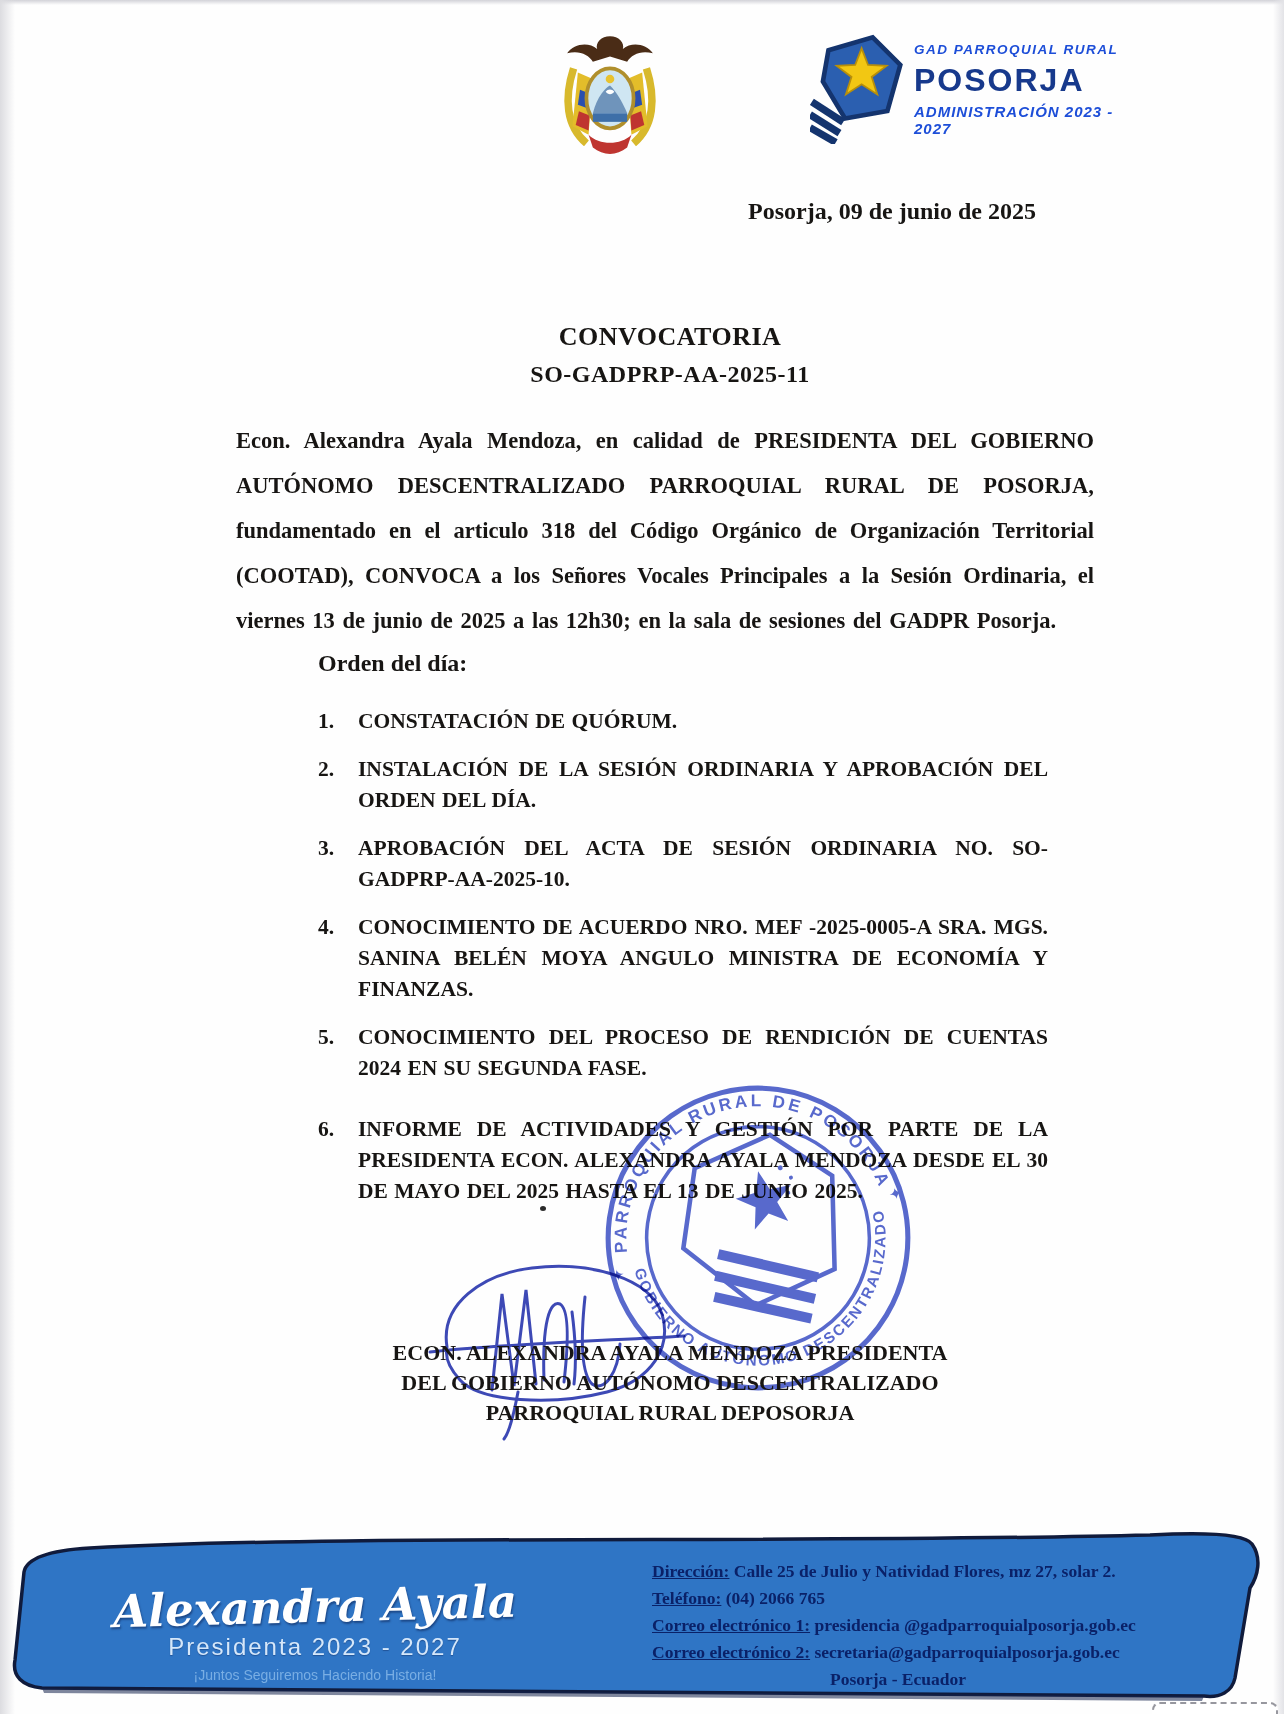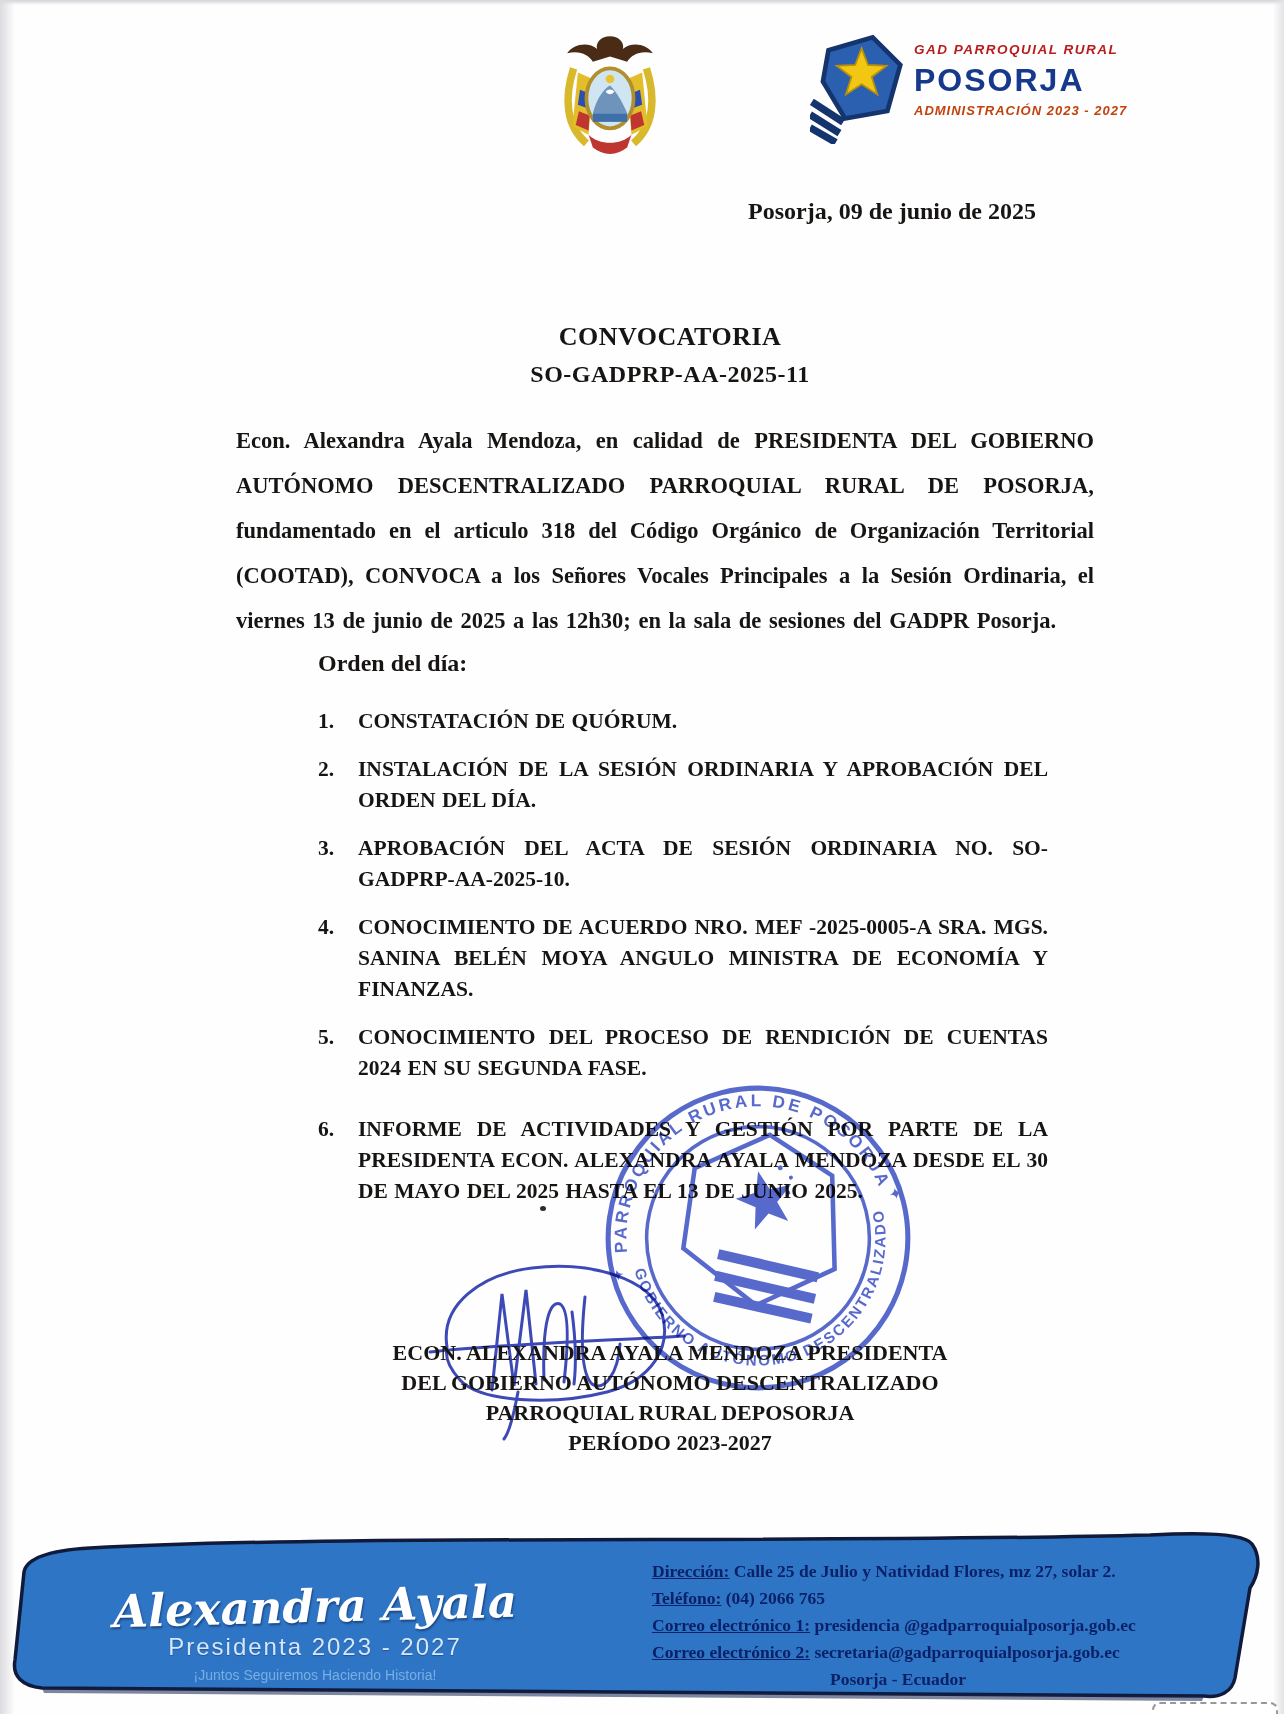--- a/index.html
+++ b/index.html
@@ -9,23 +9,23 @@
   
   .edge-top{left:0;top:0;width:100%;height:5px;background:linear-gradient(#d2d2d8,rgba(255,255,255,0));}
   .edge-left{left:0;top:0;width:15px;height:100%;background:linear-gradient(90deg,#dcdce0,rgba(255,255,255,0));}
   .edge-right{right:0;top:0;width:11px;height:100%;background:linear-gradient(270deg,#e3e3e7,rgba(255,255,255,0));}
 
   
   .coat{left:556px;top:34px;width:108px;height:120px;}
   .logo{left:810px;top:30px;width:320px;height:120px;}
   .logo-icon{position:absolute;left:0;top:2px;width:94px;height:112px;}
   .logo-text{position:absolute;left:104px;top:12px;width:216px;font-family:"Liberation Sans",sans-serif;}
-  .logo-top{color:#b91c1c;font-size:13.5px;font-weight:bold;letter-spacing:1.5px;font-style:italic;}
+  .logo-top{color:#1d4ed8;font-size:13.5px;font-weight:bold;letter-spacing:1.5px;font-style:italic;}
   .logo-name{color:#17398c;font-size:32px;font-weight:bold;letter-spacing:2px;line-height:46px;}
-  .logo-admin{color:#c2410c;font-size:13px;font-weight:bold;letter-spacing:1px;font-style:italic;}
+  .logo-admin{color:#1d4ed8;font-size:15px;font-weight:bold;letter-spacing:1px;font-style:italic;}
 
   .dateline{left:600px;top:198px;width:436px;text-align:right;font-size:24px;font-weight:bold;}
 
   .titleblock{left:200px;top:290px;width:940px;text-align:center;font-weight:bold;}
   .title{font-size:26px;letter-spacing:.5px;margin-top:32px;}
   .subtitle{font-size:24px;margin-top:9px;letter-spacing:.5px;}
 
   .bodypar{left:236px;top:418px;width:858px;font-size:22.5px;font-weight:bold;line-height:45px;
            text-align:justify;word-spacing:2px;}
 
@@ -174,21 +174,20 @@
       <path d="M8,100 C80,92 200,88 262,84"></path>
       <path d="M96,140 C90,172 86,182 82,187"></path>
     </g>
   </svg>
   <div class="abs ink-dot"></div>
 
   <div class="abs sigblock">
     <div>ECON. ALEXANDRA AYALA MENDOZA PRESIDENTA</div>
     <div>DEL GOBIERNO AUTÓNOMO DESCENTRALIZADO</div>
     <div>PARROQUIAL RURAL DEPOSORJA</div>
-    <div>PERÍODO 2023-2027</div>
   </div>
 
   <div class="abs footer">
     <svg width="1284" height="186" viewBox="0 0 1284 186">
       <path d="M90,20 C350,6 800,16 1150,7 C1205,4 1245,6 1252,16 C1262,30 1258,48 1250,60 L1235,150 C1232,164 1220,170 1204,168 L42,160 C22,158 12,148 15,132 L24,44 C27,28 55,22 90,20 Z" fill="#2f75c5" stroke="#101b3c" stroke-width="3.5"></path>
       <path d="M42,160 L1204,168 L1202,173 L44,165 Z" fill="#14224d" opacity="0.55"></path>
     </svg>
     <div class="namebox">
       <div class="script-name">Alexandra Ayala</div>
       <div class="role-line">Presidenta 2023 - 2027</div>

